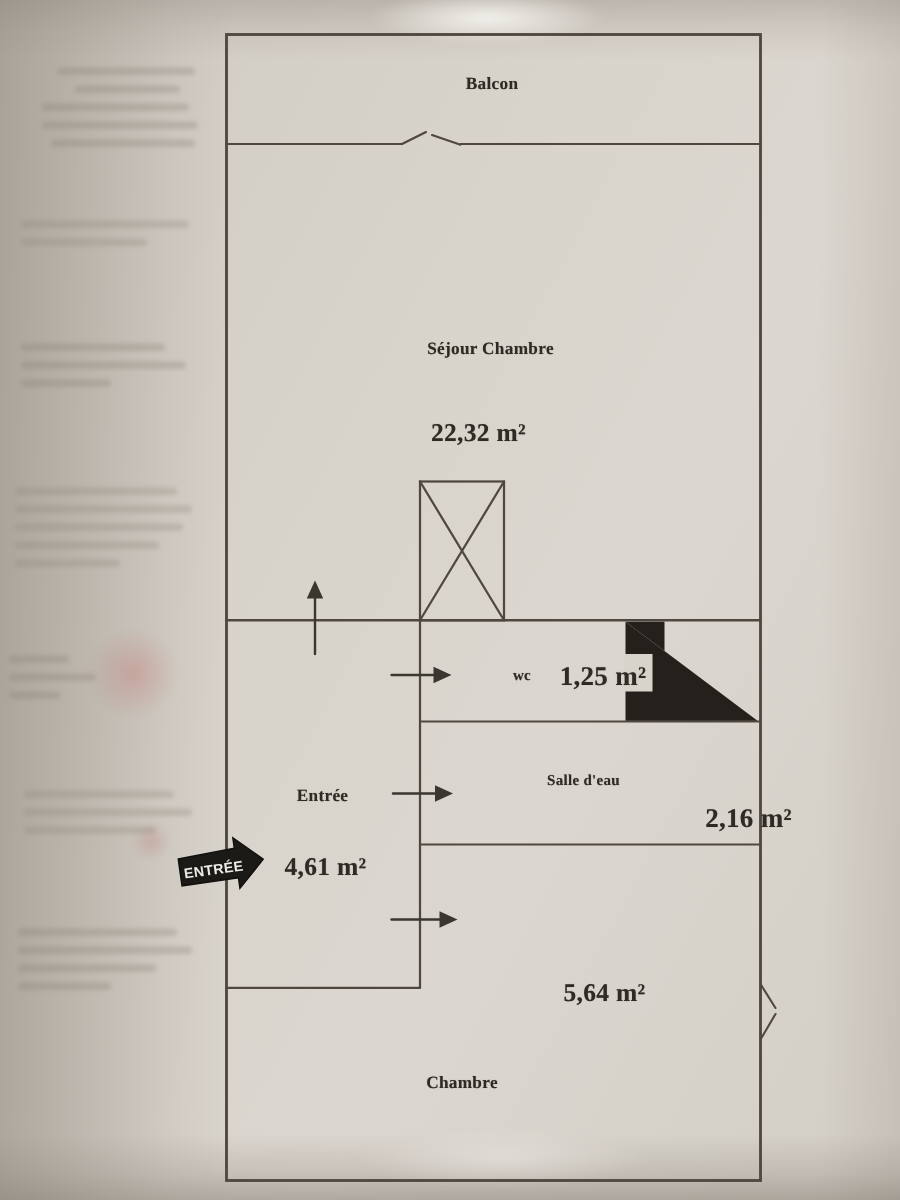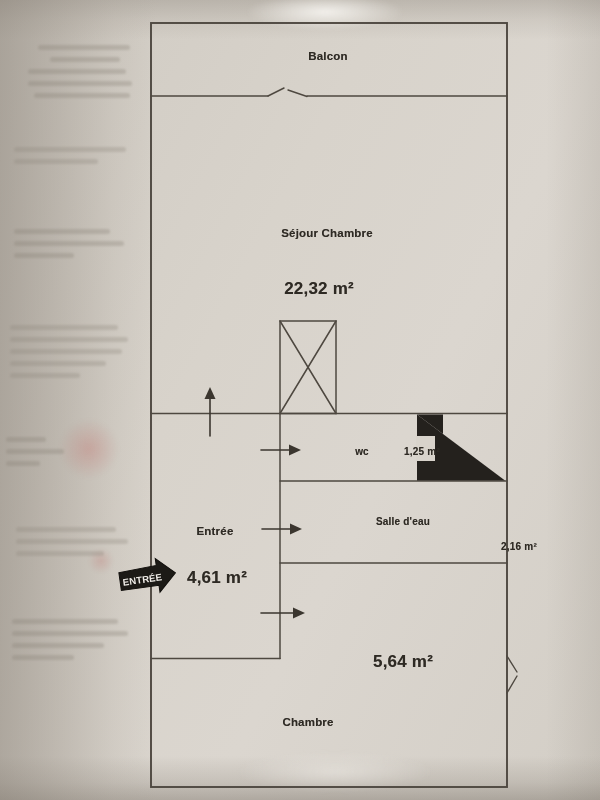--- a/index.html
+++ b/index.html
@@ -28,24 +28,25 @@
     background:radial-gradient(ellipse at center, rgba(185,88,84,.22) 0%, rgba(185,88,84,0) 70%);
     filter:blur(1.5px);}
   .smudge{position:absolute;filter:blur(1.3px);opacity:.30;}
   .smudge .ln{height:5px;border-radius:3px;background:#857e73;margin:7px 0;}
   .smudge.rev .ln{background:#8d867b;}
   svg#plan{position:absolute;left:0;top:0;}
   .room-label{
     position:absolute;transform:translate(-50%,-50%);
     color:#2e2a24;font-weight:bold;white-space:nowrap;letter-spacing:.2px;
     text-shadow:0 0 .6px rgba(46,42,36,.45);
+    font-family:Liberation Serif, serif;
   }
-  .lbl-s{font-size:10px;margin-left:14px;}
+  .lbl-s{font-size:10px;}
   .lbl-m{font-size:11.5px;}
-  .area-m{font-size:10px;margin-left:20px;}
+  .area-m{font-size:18px;}
   .area-l{font-size:17px;}
 </style>
 </head>
 <body>
 
 <div id="screen">
 
   <div class="patch" id="patch-top"></div>
   <div class="patch" id="patch-bottom"></div>
   <div class="patch" id="red-smudge"></div>

